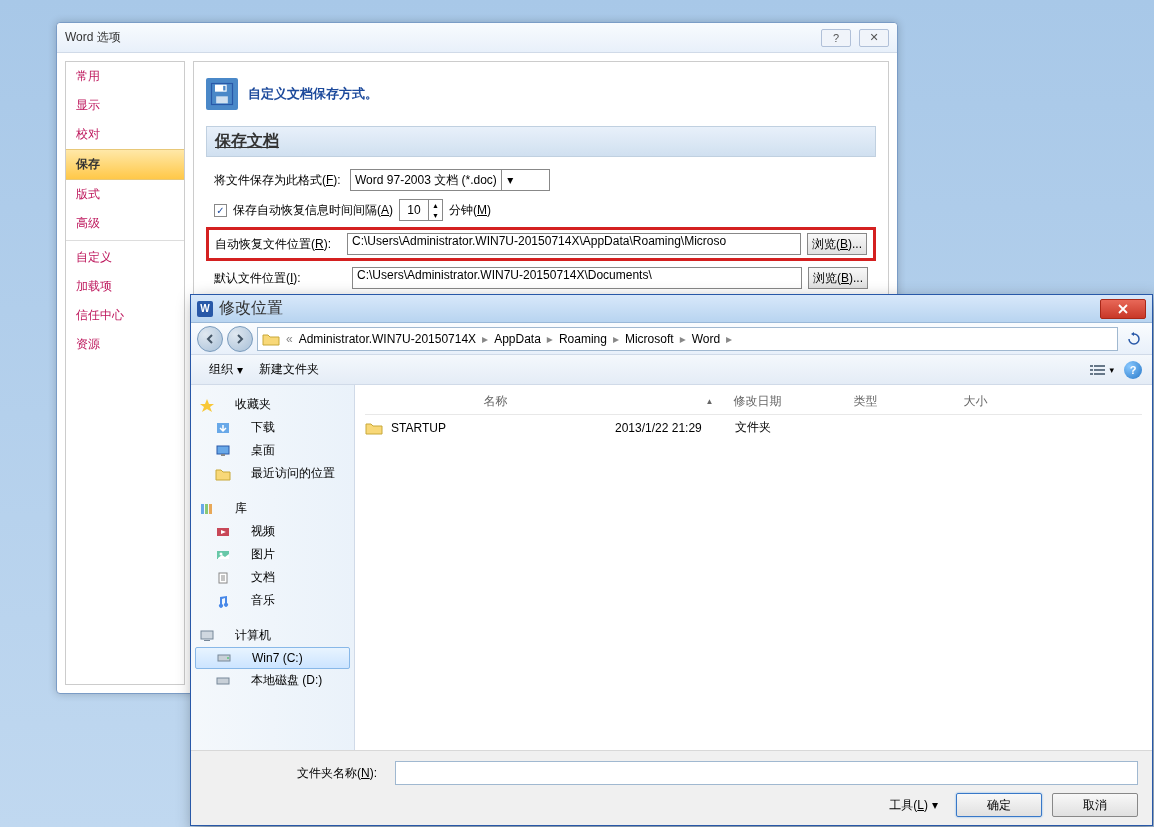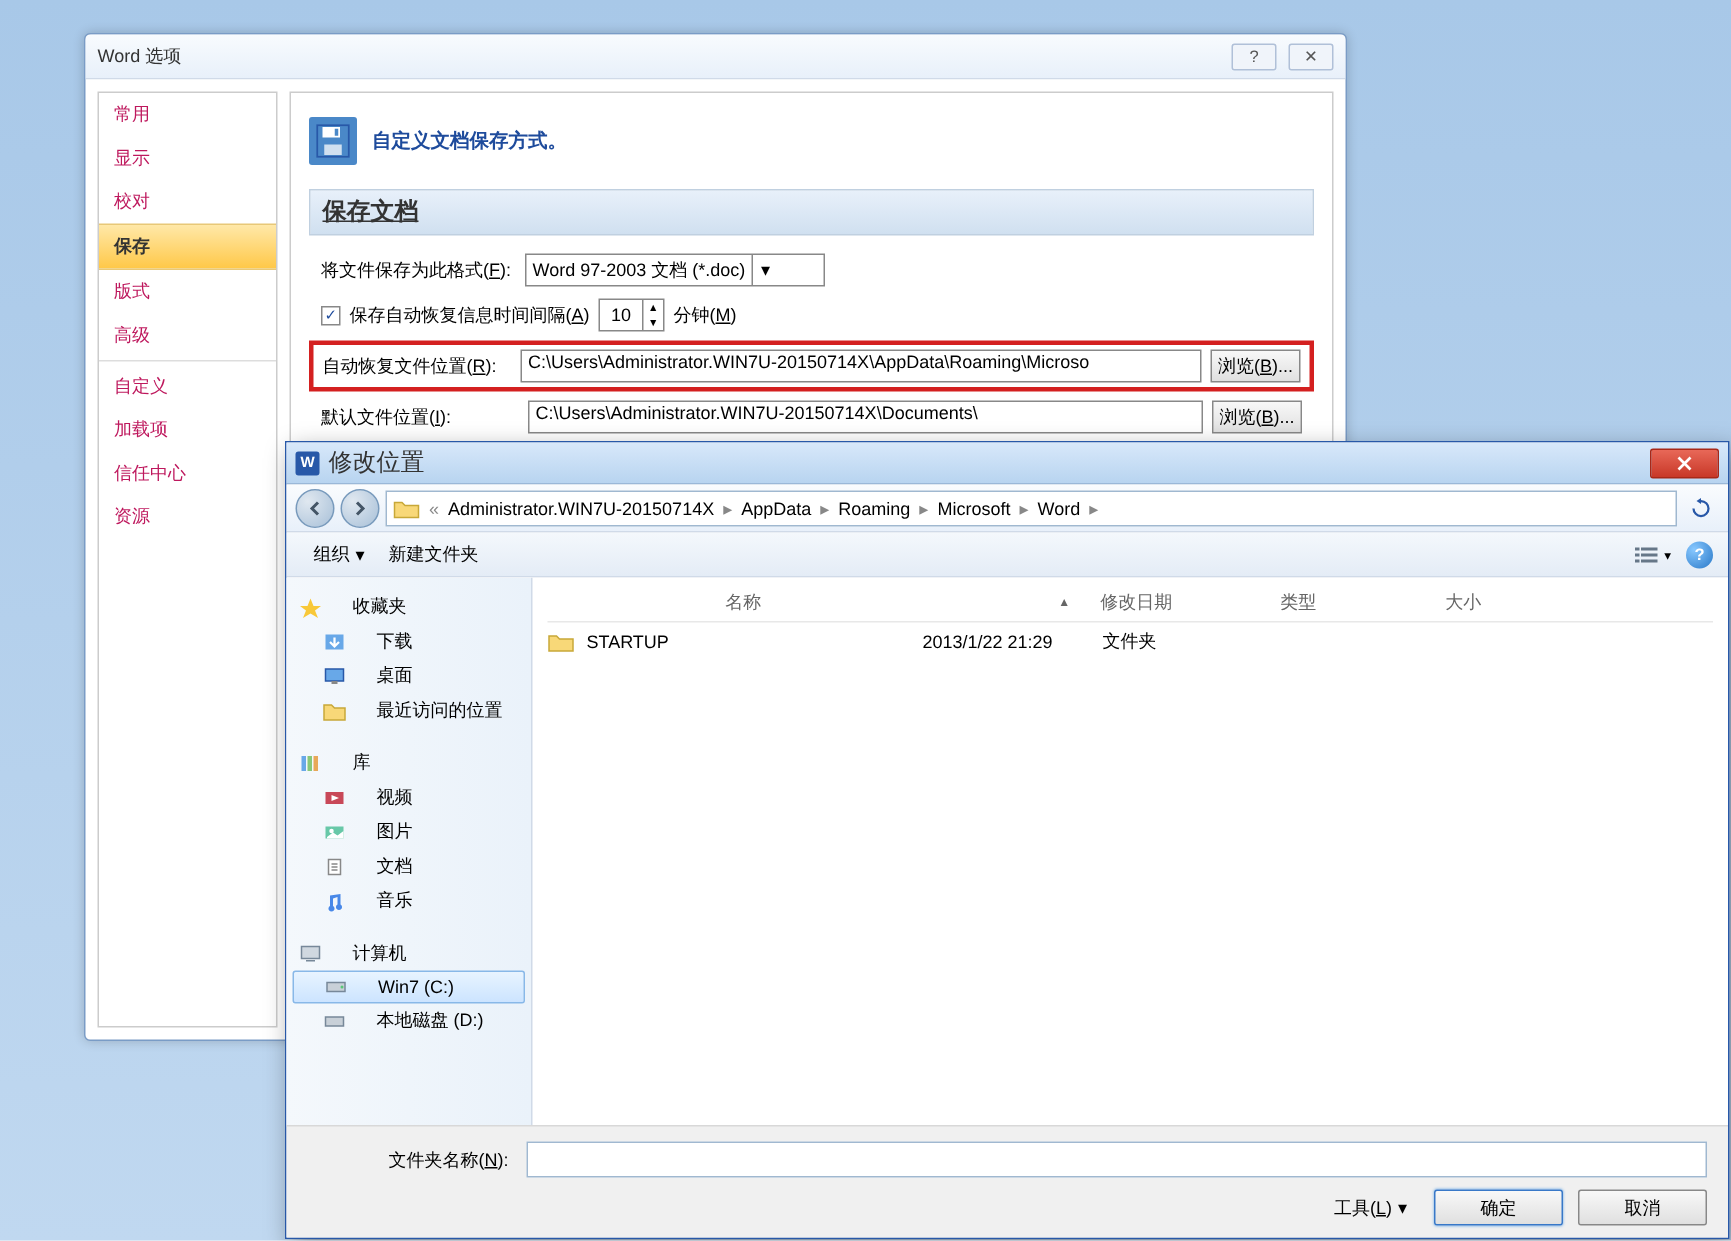--- a/index.html
+++ b/index.html
@@ -99,21 +99,21 @@
 .col-name { flex: 0 0 250px; display: flex; align-items: center; gap: 4px; }
 .col-date { flex: 0 0 120px; }
 .col-type { flex: 0 0 110px; }
 .col-size { flex: 0 0 60px; }
 .sort-arrow { font-size: 8px; }
 .file-row { display: flex; padding: 4px 0; align-items: center; }
 .folder-icon { width: 18px; height: 14px; margin-right: 4px; }
 
 .browse-footer { background: #f0f0f0; border-top: 1px solid #d8d8d8; padding: 10px 14px 8px; }
 .footer-row { display: flex; align-items: center; gap: 8px; font-size: 12px; margin-bottom: 8px; }
-.footer-label { min-width: 90px; text-align: right; padding-right: 4px; margin-left: 48px; }
+.footer-label { min-width: 90px; padding-right: 4px; margin-left: 92px; }
 .footer-input { flex: 1; height: 24px; border: 1px solid #a0b8d0; background: #fff; padding: 0 4px; }
 .footer-buttons { display: flex; justify-content: flex-end; align-items: center; gap: 10px; }
 .tools-btn { font-size: 12px; cursor: pointer; display: flex; align-items: center; gap: 4px; padding: 0 8px; }
 .dlg-btn { width: 86px; height: 24px; border: 1px solid #888; background: linear-gradient(to bottom, #f8f8f8, #e0e0e0); font-size: 12px; cursor: pointer; display: flex; align-items: center; justify-content: center; border-radius: 2px; }
 .dlg-btn.default { border: 1px solid #3878c8; box-shadow: 0 0 2px #68a8e8; }
 
 u { text-decoration: underline; }
 </style>
 </head>
 <body>

